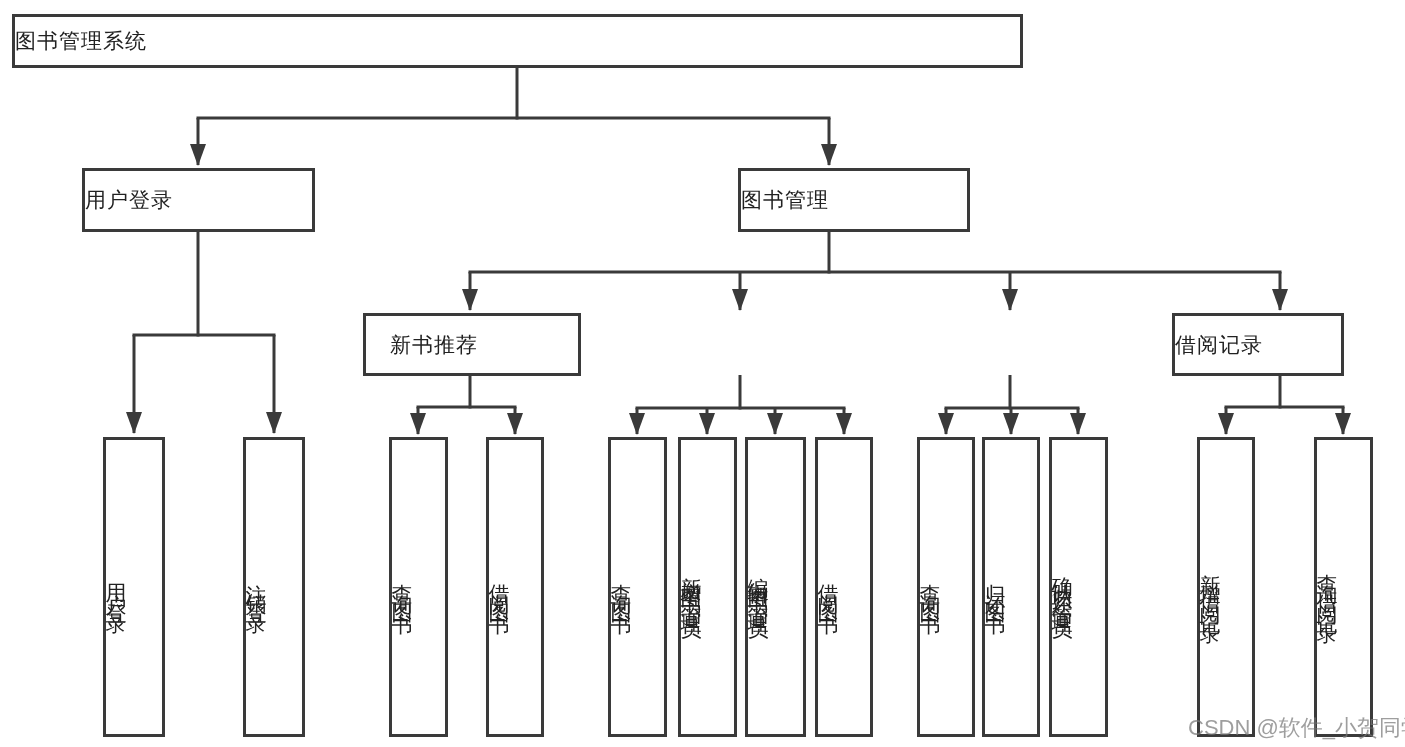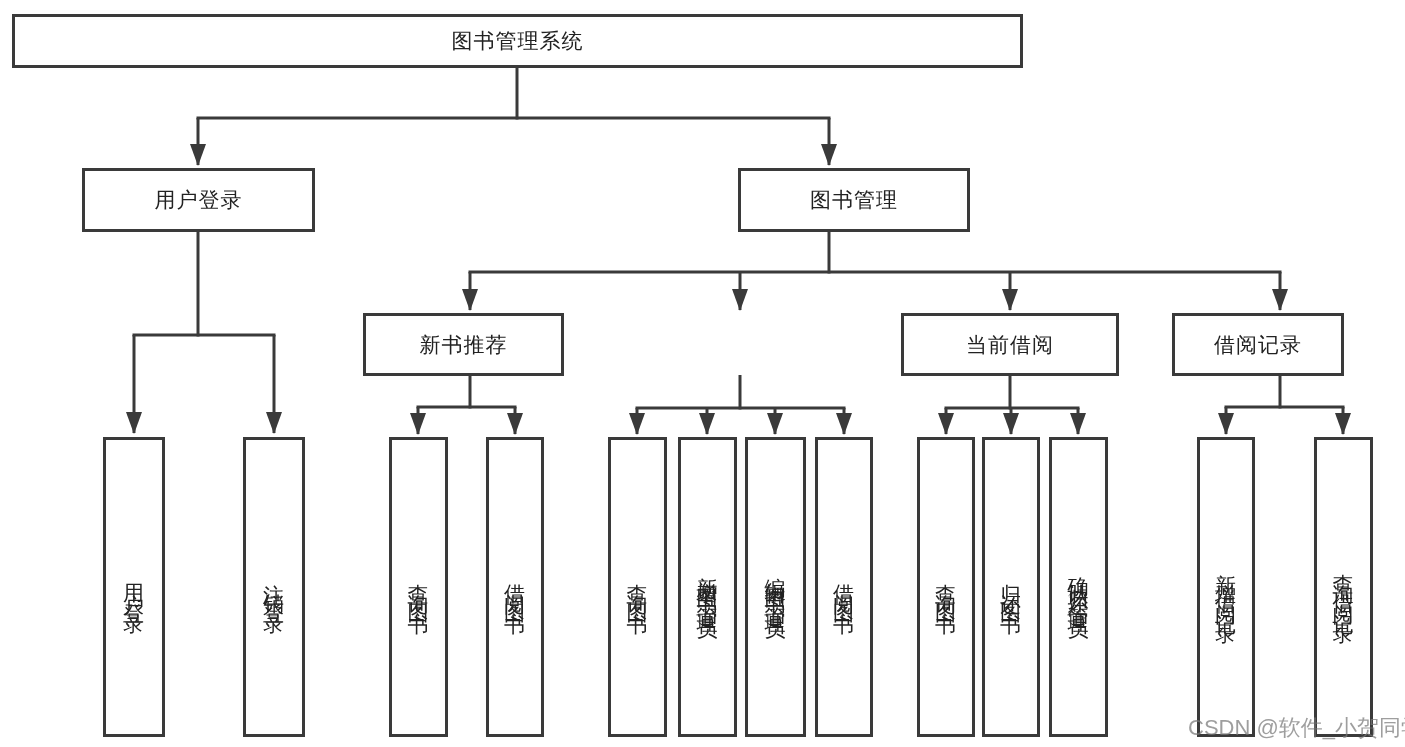--- a/index.html
+++ b/index.html
@@ -28,21 +28,20 @@
   }
   .connectors line { stroke: currentColor; stroke-width: 3; }
   .arrowhead { fill: var(--line); }
 
   .hbox, .vbox {
     position: absolute;
     border: 3px solid var(--line);
     background: var(--background);
     display: flex;
     align-items: center;
-    justify-content: center;
     color: var(--text);
     z-index: 1;
   }
   .hbox span {
     font-size: 21px;
     letter-spacing: 1px;
     white-space: nowrap;
   }
   .vbox span {
     writing-mode: vertical-rl;
@@ -134,28 +133,25 @@
   </div>
 
   <div class="hbox" style="left:82px;  top:168px; width:233px; height:64px;">
     <span>用户登录</span>
   </div>
 
   <div class="hbox" style="left:738px; top:168px; width:232px; height:64px;">
     <span>图书管理</span>
   </div>
 
-  <div class="hbox" style="left:363px; top:313px; width:201px; height:63px;">
+  <div class="hbox" style="left:363px; top:313px; width:218px; height:63px;padding-left:24px;">
     <span>新书推荐</span>
   </div>
 
 
-  <div class="hbox" style="left:901px; top:313px; width:218px; height:63px;">
-    <span>当前借阅</span>
-  </div>
 
   <div class="hbox" style="left:1172px; top:313px; width:172px; height:63px;">
     <span>借阅记录</span>
   </div>
 
   <div class="vbox" style="left:103px; top:437px; width:62px; height:300px;">
     <span>用户登录</span>
   </div>
   <div class="vbox" style="left:243px; top:437px; width:62px; height:300px;">
     <span>注销登录</span>

